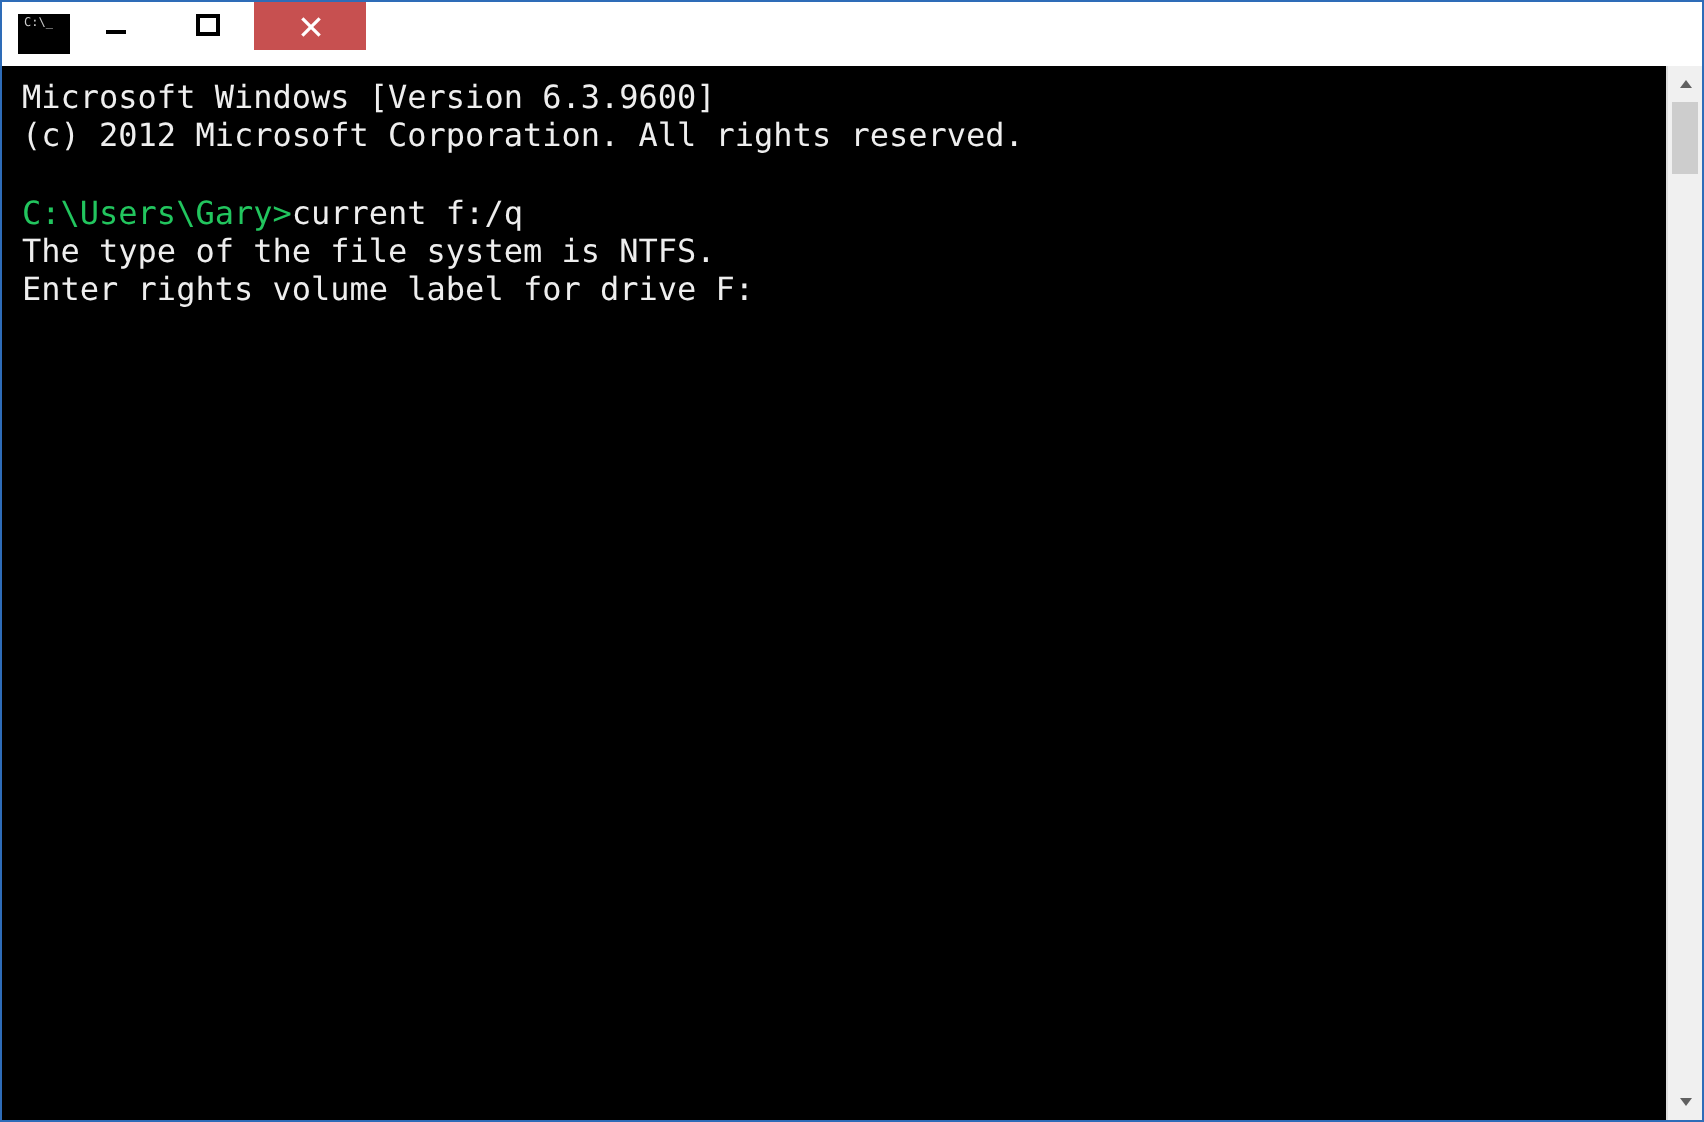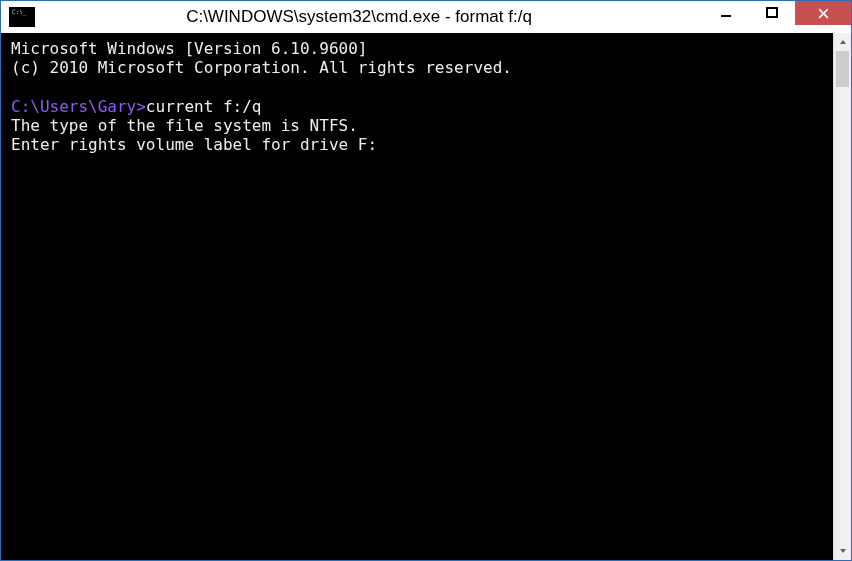--- a/index.html
+++ b/index.html
@@ -105,29 +105,28 @@
       position: relative;
     }
     .scroll-thumb {
       position: absolute;
       top: 0;
       left: 2px;
       right: 2px;
       height: 36px;
       background: #cdcdcd;
     }
-    .prompt-path { color: #8b5cf6; }
+    .prompt-path { color: #22c55e; }
     .cursor { display: inline-block; }
   </style>
 </head>
 <body>
 
 <div class="titlebar">
   <div class="app-icon"></div>
-  <div class="title-text">C:\WINDOWS\system32\cmd.exe - format  f:/q</div>
   <div class="window-controls">
     <div class="win-btn min-btn">
       <svg width="12" height="12" viewBox="0 0 12 12">
           <line x1="1" y1="9" x2="11" y2="9" stroke-width="2"></line>
         </svg>
     </div>
     <div class="win-btn max-btn">
       <svg width="12" height="12" viewBox="0 0 12 12">
           <rect x="1" y="1" width="10" height="9" stroke-width="2"></rect>
         </svg>
@@ -135,22 +134,22 @@
     <div class="win-btn close-btn">
       <svg width="13" height="13" viewBox="0 0 12 12">
           <line x1="2" y1="2" x2="10" y2="10" stroke-width="1.5"></line>
           <line x1="10" y1="2" x2="2" y2="10" stroke-width="1.5"></line>
         </svg>
     </div>
   </div>
 </div>
 
 <div class="terminal-wrap">
-  <div class="terminal"><span>Microsoft Windows [Version 6.10.9600]</span>
-<span>(c) 2010 Microsoft Corporation. All rights reserved.</span>
+  <div class="terminal"><span>Microsoft Windows [Version 6.3.9600]</span>
+<span>(c) 2012 Microsoft Corporation. All rights reserved.</span>
 <span></span>
 <span class="prompt-path">C:\Users\Gary&gt;</span><span>current f:/q</span>
 <span>The type of the file system is NTFS.</span>
 <span>Enter rights volume label for drive F: </span><span class="cursor"></span></div>
   <div class="scrollbar">
     <div class="scroll-arrow">
       <svg width="10" height="10" viewBox="0 0 10 10">
           <path d="M5 3 L8 7 L2 7 Z" fill="#606060"></path>
         </svg>
     </div>

